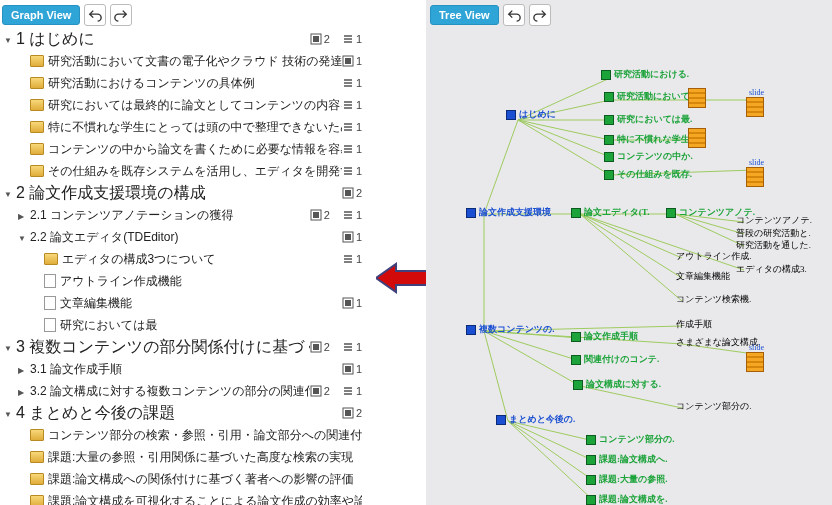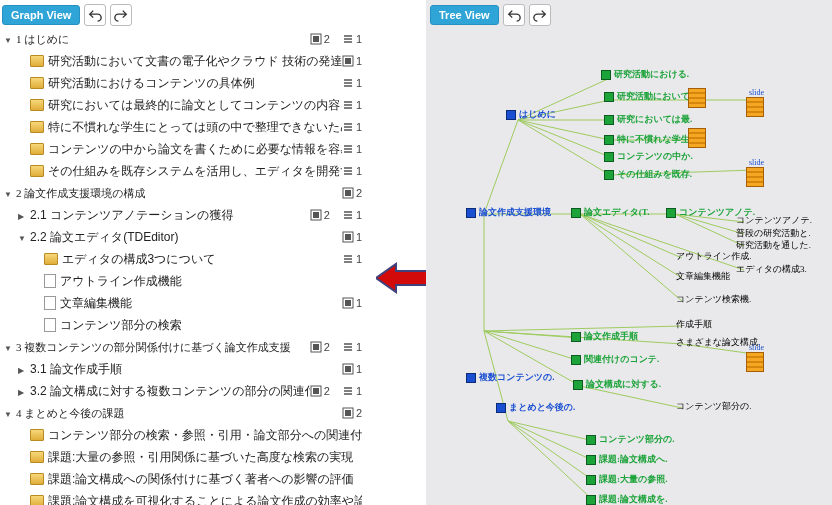--- a/index.html
+++ b/index.html
@@ -94,21 +94,21 @@
     align-items: center;
     margin-left: auto;
     padding-right: 6px;
     color: #444;
     font-size: 11px;
   }
   .badge {
     display:flex; align-items:center; gap:2px;
   }
   .badge svg { width:12px; height:12px; }
-  .sec-title { font-size: 11px; font-family: Liberation Serif, serif; }
+  .sec-title { font-size: 16px; }
   
   .bidir {
     position: absolute;
     left: 376px;
     top: 260px;
     width: 80px;
     height: 36px;
     pointer-events: none;
   }
   
@@ -309,21 +309,21 @@
         <span class="badges">
           <span class="badge"><svg viewBox="0 0 12 12">
               <rect x="1" y="1" width="10" height="10" fill="none" stroke="#555"></rect>
               <rect x="3" y="3" width="6" height="6" fill="#555"></rect>
             </svg>1</span>
         </span>
       </div>
       <div class="row indent2">
         <span class="caret"></span>
         <span class="doc-icon"></span>
-        <span class="text">コンテンツ部分の検索</span>
+        <span class="text">研究においては最</span>
         <span class="badges"></span>
       </div>
       <div class="row">
         <span class="caret open"></span>
         <span class="text sec-title">3 複数コンテンツの部分関係付けに基づく論文作成支援</span>
         <span class="badges">
           <span class="badge"><svg viewBox="0 0 12 12">
               <rect x="1" y="1" width="10" height="10" fill="none" stroke="#555"></rect>
               <rect x="3" y="3" width="6" height="6" fill="#555"></rect>
             </svg>2</span>
@@ -461,24 +461,24 @@
         <div class="gnode" style="left: 40px; top: 178px;"><span class="sq blue"></span><span class="glabel blue">論文作成支援環境</span></div>
         <div class="gnode" style="left: 145px; top: 178px;"><span class="sq green"></span><span class="glabel green">論文エディタ(T.</span></div>
         <div class="gnode" style="left: 240px; top: 178px;"><span class="sq green"></span><span class="glabel green">コンテンツアノテ.</span></div>
         <div class="gnode" style="left: 250px; top: 242px;"><span class="glabel black">文章編集機能</span></div>
         <div class="gnode" style="left: 250px; top: 265px;"><span class="glabel black">コンテンツ検索機.</span></div>
         <div class="gnode" style="left: 250px; top: 290px;"><span class="glabel black">作成手順</span></div>
         <div class="gnode" style="left: 250px; top: 308px;"><span class="glabel black">さまざまな論文構成.</span></div>
         <div class="gnode" style="left: 250px; top: 222px;"><span class="glabel black">アウトライン作成.</span></div>
         <div class="gnode" style="left: 145px; top: 302px;"><span class="sq green"></span><span class="glabel green">論文作成手順</span></div>
         <div class="gnode" style="left: 145px; top: 325px;"><span class="sq green"></span><span class="glabel green">関連付けのコンテ.</span></div>
-        <div class="gnode" style="left: 40px; top: 295px; margin-top: 48px;"><span class="sq blue"></span><span class="glabel blue">複数コンテンツの.</span></div>
+        <div class="gnode" style="left: 40px; top: 295px;"><span class="sq blue"></span><span class="glabel blue">複数コンテンツの.</span></div>
         <div class="gnode" style="left: 147px; top: 350px;"><span class="sq green"></span><span class="glabel green">論文構成に対する.</span></div>
         <div class="gnode" style="left: 250px; top: 372px;"><span class="glabel black">コンテンツ部分の.</span></div>
-        <div class="gnode" style="left: 70px; top: 373px;"><span class="sq blue"></span><span class="glabel blue">まとめと今後の.</span></div>
+        <div class="gnode" style="left: 70px; top: 385px;"><span class="sq blue"></span><span class="glabel blue">まとめと今後の.</span></div>
         <div class="gnode" style="left: 160px; top: 405px;"><span class="sq green"></span><span class="glabel green">コンテンツ部分の.</span></div>
         <div class="gnode" style="left: 160px; top: 425px;"><span class="sq green"></span><span class="glabel green">課題:論文構成へ.</span></div>
         <div class="gnode" style="left: 160px; top: 445px;"><span class="sq green"></span><span class="glabel green">課題:大量の参照.</span></div>
         <div class="gnode" style="left: 160px; top: 465px;"><span class="sq green"></span><span class="glabel green">課題:論文構成を.</span></div>
         <div class="gnode" style="left: 262px; top: 60px;"><span class="sq orangebox"></span></div>
         <div class="gnode" style="left: 262px; top: 100px;"><span class="sq orangebox"></span></div>
         <div class="gnode" style="left: 320px; top: 60px;"><div class="glabel" style="color:#1a4fd1;font-size:8px;text-align:center;">slide</div><span class="sq orangebox"></span></div>
         <div class="gnode" style="left: 320px; top: 130px;"><div class="glabel" style="color:#1a4fd1;font-size:8px;text-align:center;">slide</div><span class="sq orangebox"></span></div>
         <div class="gnode" style="left: 320px; top: 315px;"><div class="glabel" style="color:#1a4fd1;font-size:8px;text-align:center;">slide</div><span class="sq orangebox"></span></div>
         <div class="gnode" style="left: 310px; top: 186px;"><span class="glabel black">コンテンツアノテ.</span></div>

